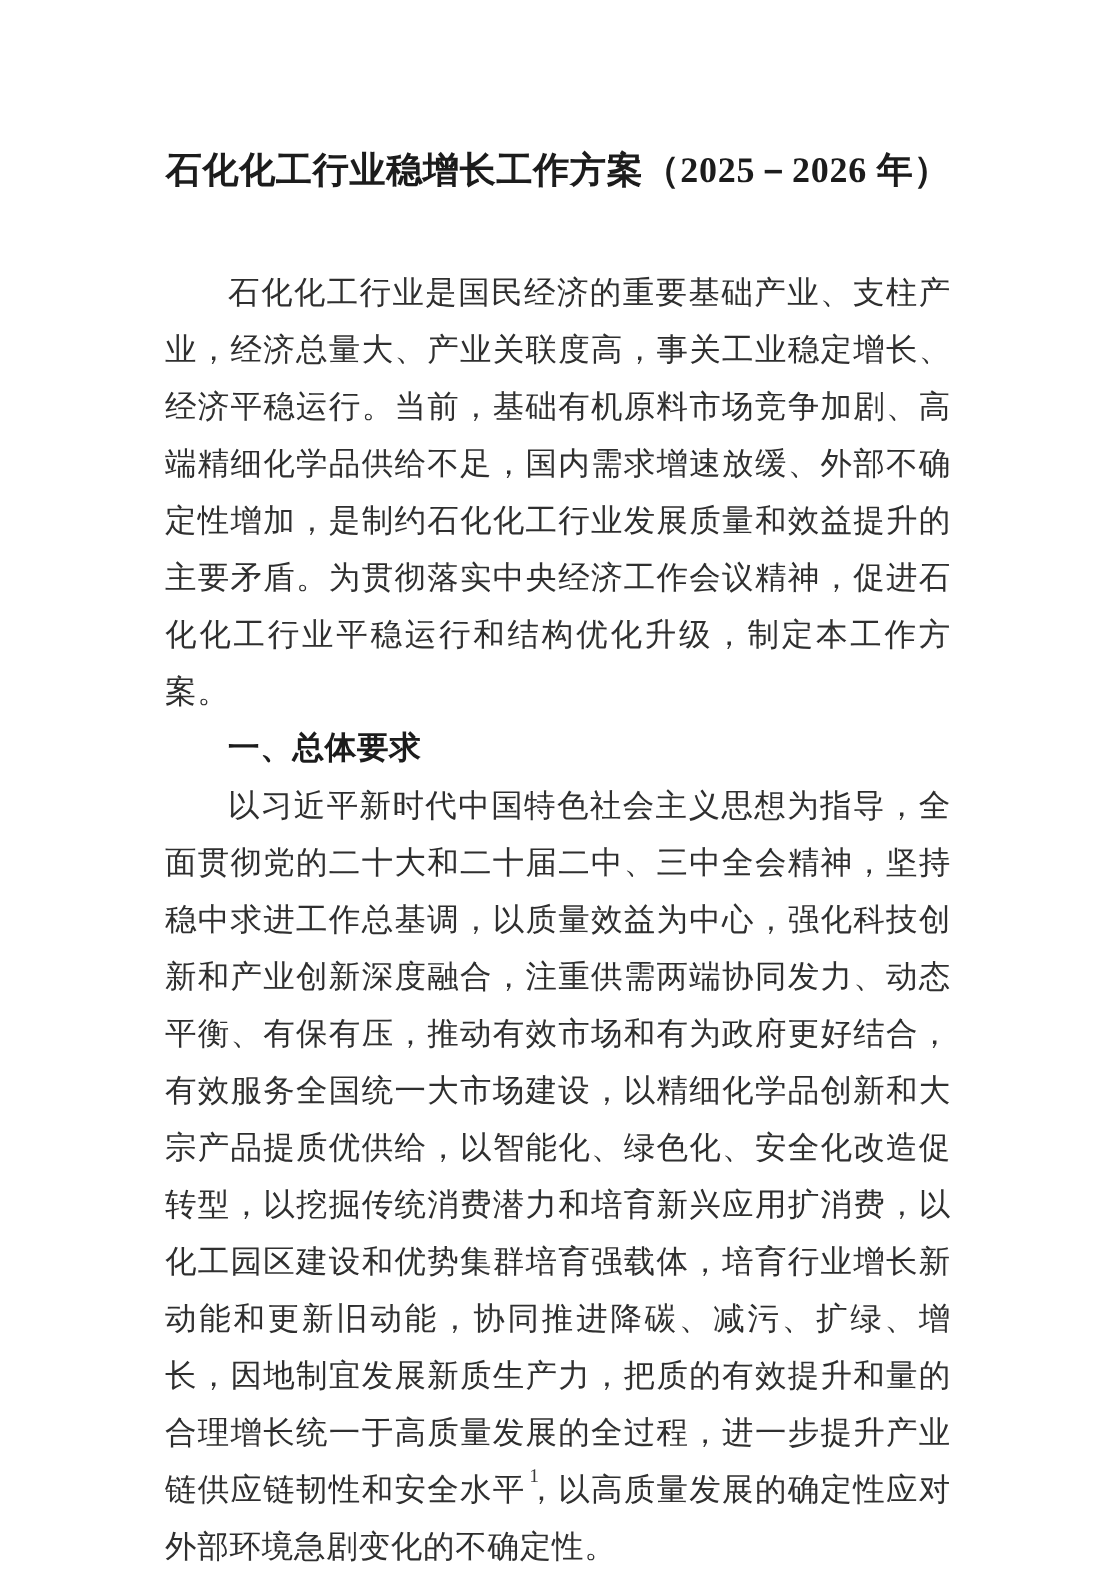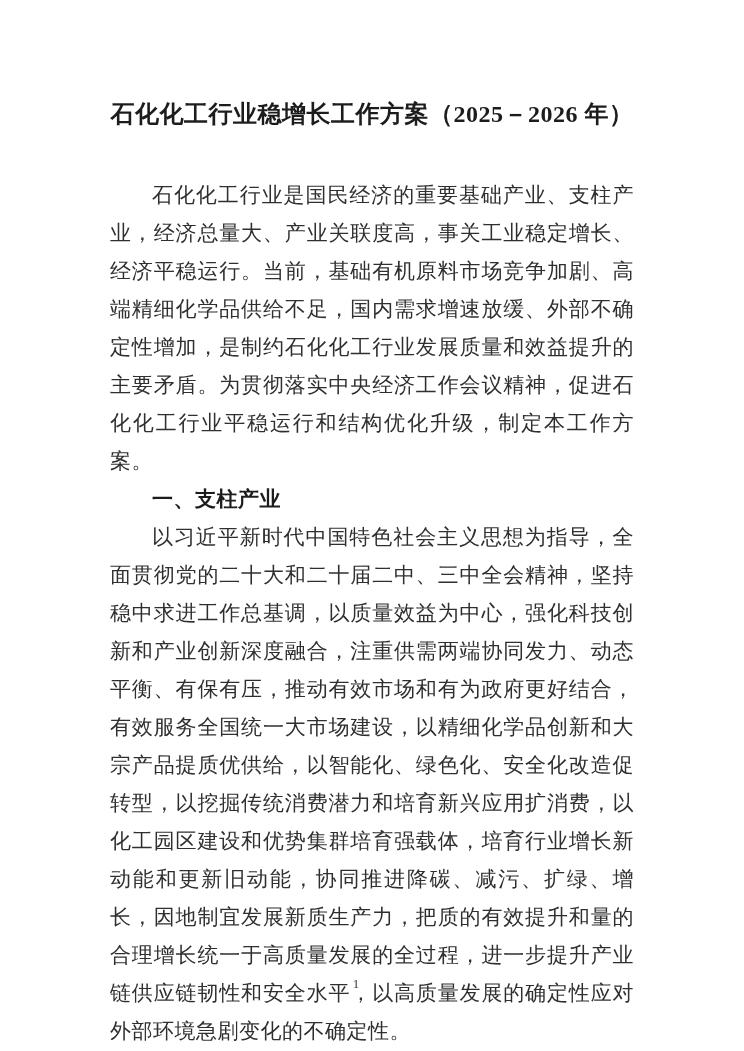--- a/index.html
+++ b/index.html
@@ -62,17 +62,17 @@
     color: #3a3a3a;
   }
 </style>
 </head>
 <body>
 
 <div class="page">
   <div class="content">
     <h1 class="doc-title">石化化工行业稳增长工作方案（2025－2026 年）</h1>
     <p class="para">石化化工行业是国民经济的重要基础产业、支柱产业，经济总量大、产业关联度高，事关工业稳定增长、经济平稳运行。当前，基础有机原料市场竞争加剧、高端精细化学品供给不足，国内需求增速放缓、外部不确定性增加，是制约石化化工行业发展质量和效益提升的主要矛盾。为贯彻落实中央经济工作会议精神，促进石化化工行业平稳运行和结构优化升级，制定本工作方案。</p>
-    <h2 class="heading">一、支柱产业</h2>
+    <h2 class="heading">一、总体要求</h2>
     <p class="para">以习近平新时代中国特色社会主义思想为指导，全面贯彻党的二十大和二十届二中、三中全会精神，坚持稳中求进工作总基调，以质量效益为中心，强化科技创新和产业创新深度融合，注重供需两端协同发力、动态平衡、有保有压，推动有效市场和有为政府更好结合，有效服务全国统一大市场建设，以精细化学品创新和大宗产品提质优供给，以智能化、绿色化、安全化改造促转型，以挖掘传统消费潜力和培育新兴应用扩消费，以化工园区建设和优势集群培育强载体，培育行业增长新动能和更新旧动能，协同推进降碳、减污、扩绿、增长，因地制宜发展新质生产力，把质的有效提升和量的合理增长统一于高质量发展的全过程，进一步提升产业链供应链韧性和安全水平，以高质量发展的确定性应对外部环境急剧变化的不确定性。</p>
   </div>
   <div class="page-number">1</div>
 </div>
 
 </body></html>

